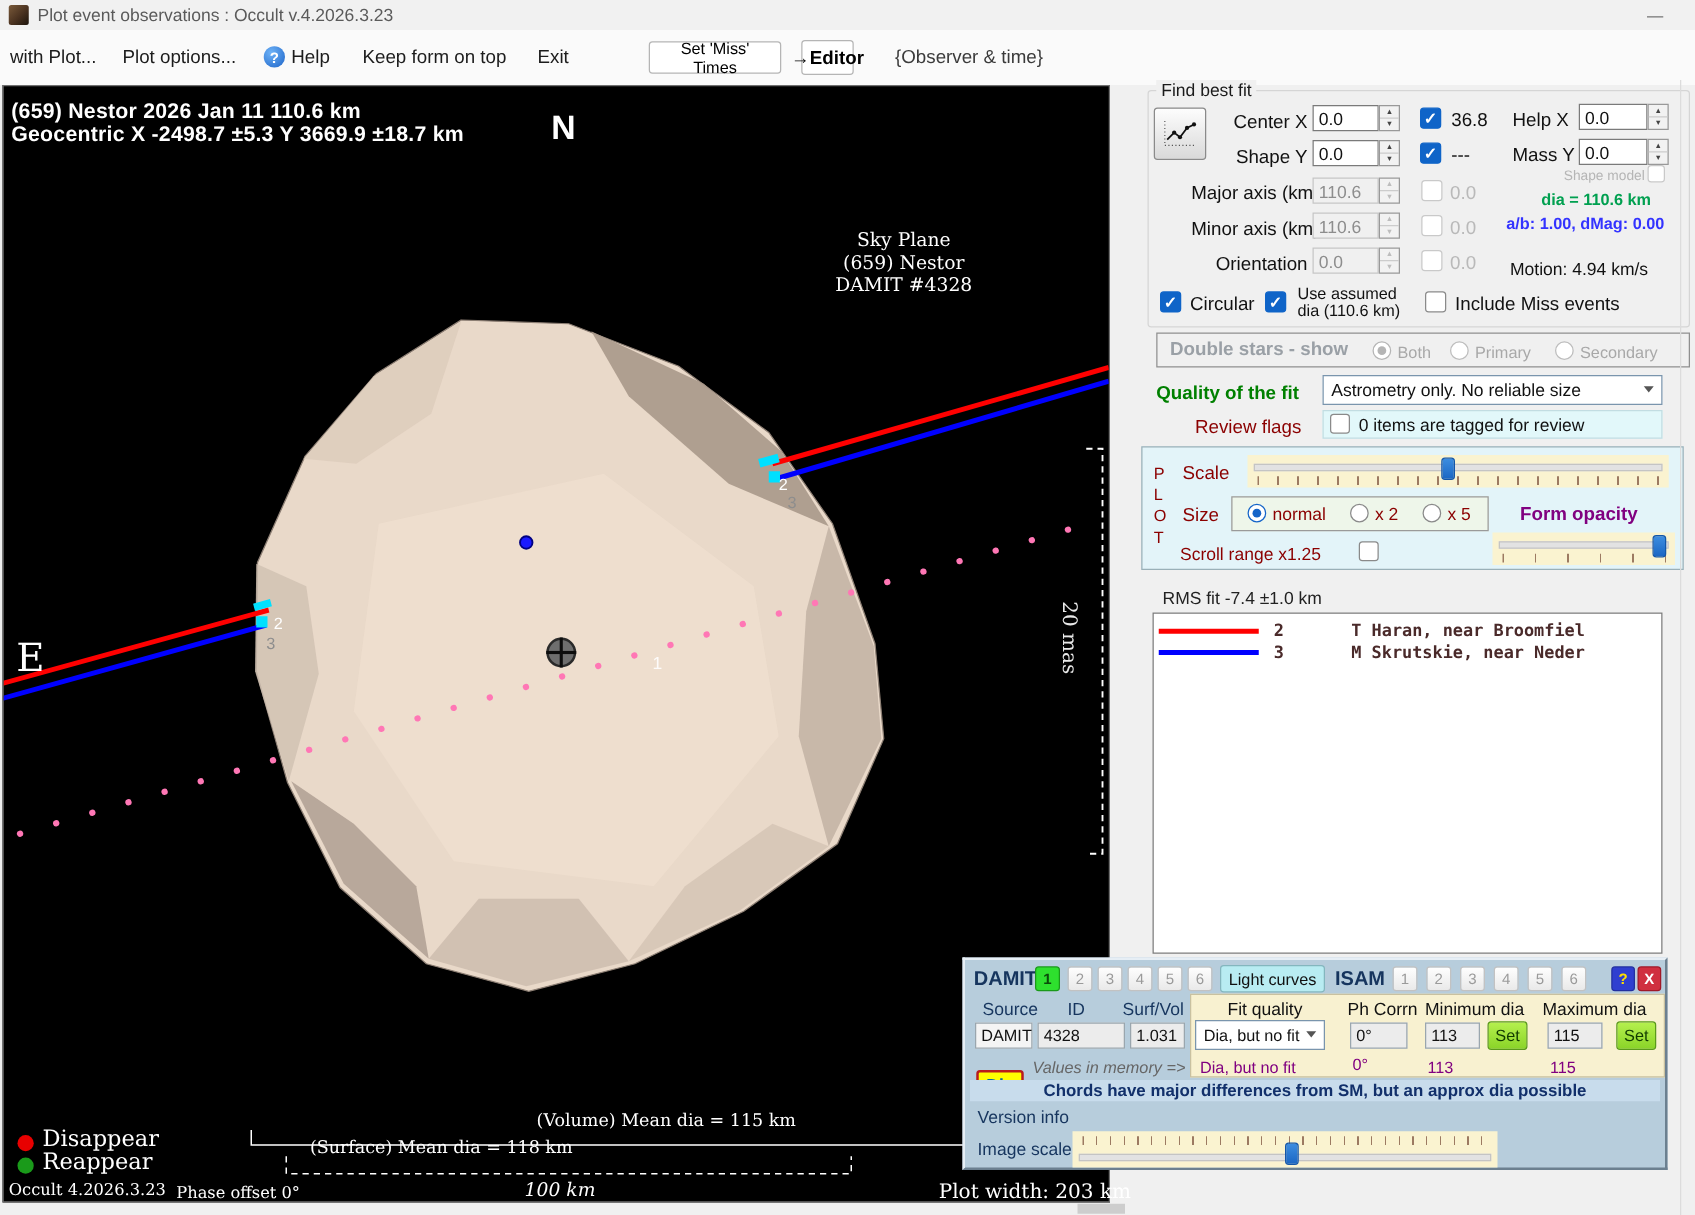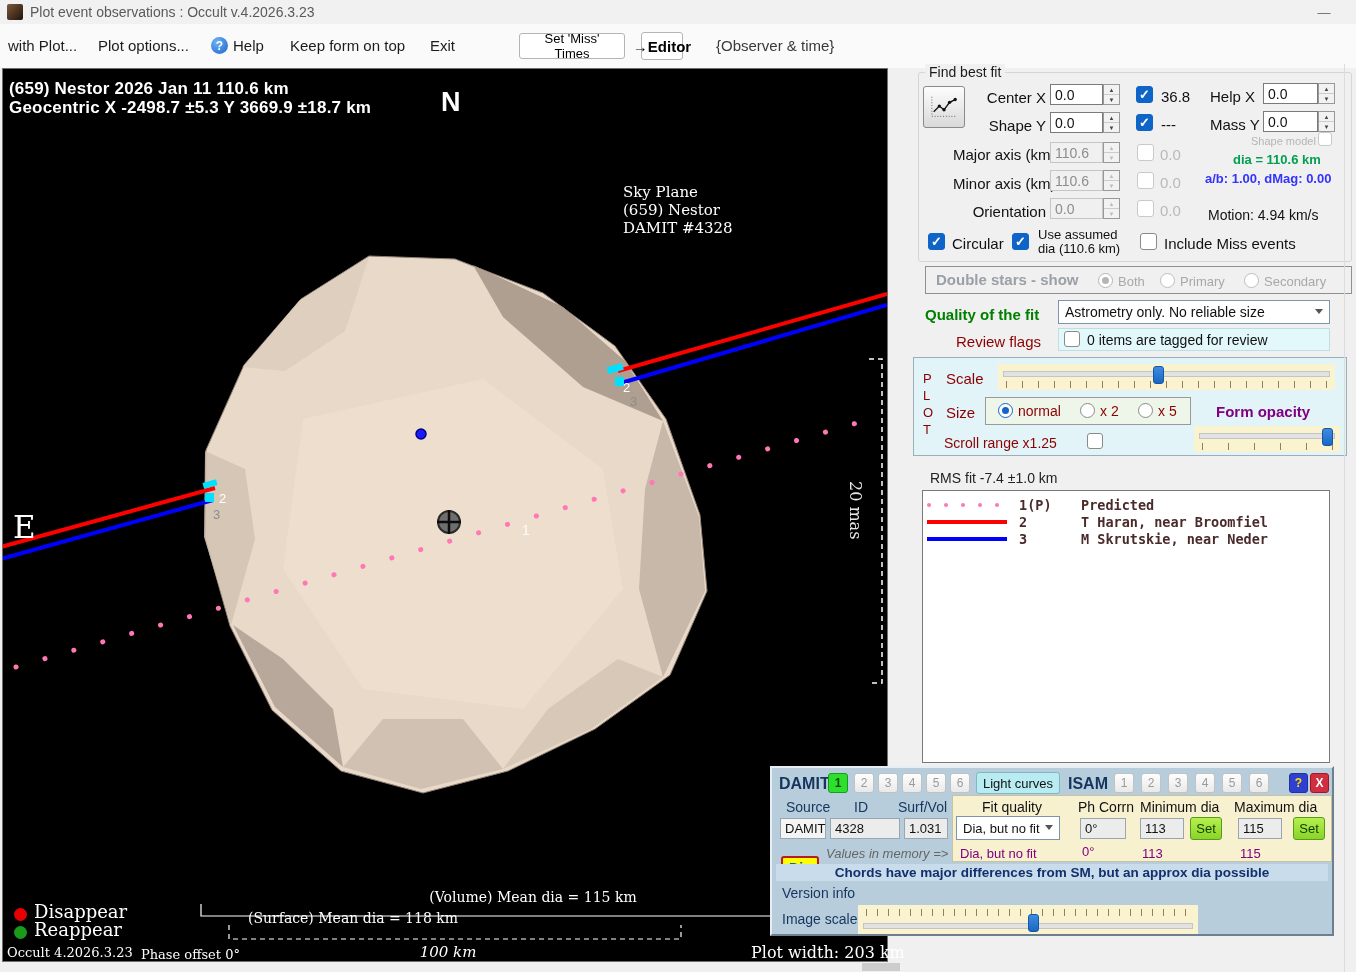--- a/index.html
+++ b/index.html
@@ -159,21 +159,21 @@
 
     <path d="M198 835 V847 H853 V835" fill="none" stroke="#ffffff" stroke-width="1.2"></path>
     <path d="M226 856 V870 H678 V856" fill="none" stroke="#ffffff" stroke-width="1.2" stroke-dasharray="5 4"></path>
   </svg>
 
   <div class="ptext phead" style="left:6px;top:10px">(659) Nestor  2026 Jan 11   110.6 km</div>
   <div class="ptext phead" style="left:6px;top:29px">Geocentric  X  -2498.7 ±5.3  Y 3669.9 ±18.7 km</div>
   <div class="ptext" style="left:438px;top:18px;font-size:27px;font-weight:bold">N</div>
   <div class="ptext serif" style="left:10px;top:440px;font-size:31px">E</div>
 
-  <div class="ptext serif" style="left:620px;top:114px;width:200px;text-align:left;font-size:15px;line-height:18px">
+  <div class="ptext serif" style="left:620px;top:114px;width:200px;text-align:center;font-size:15px;line-height:18px">
     <div>Sky Plane</div>
     <div>(659) Nestor</div>
     <div>DAMIT #4328</div>
   </div>
 
   <div class="ptext serif vscale" style="left:843px;top:412px">20 mas</div>
 
   <span style="position:absolute;left:11px;top:839px;width:13px;height:13px;border-radius:50%;background:#e80000"></span>
   <div class="ptext serif" style="left:31px;top:832px;font-size:18px">Disappear</div>
   <span style="position:absolute;left:11px;top:857px;width:13px;height:13px;border-radius:50%;background:#1a9a1a"></span>
@@ -317,31 +317,20 @@
 <div class="slider" style="left:1194px;top:426px;width:146px;height:26px">
   <div class="track" style="top:7px"></div>
   <div class="ticks" style="top:17px;background-image:repeating-linear-gradient(90deg,#9c7a62 0,#9c7a62 1px,transparent 1px,transparent 26px)"></div>
   <div class="thumb" style="left:88%;top:2px"></div>
 </div>
 <span class="lab maroon" style="left:944px;top:435px;font-size:14px">Scroll range x1.25</span>
 <span class="cb" style="left:1087px;top:433px;width:16px;height:16px"></span>
 
 <span class="lab" style="left:930px;top:470px;font-size:14px;color:#222">RMS fit -7.4 ±1.0 km</span>
 <div class="listbox" style="left:922px;top:490px;width:408px;height:273px;padding-top:4px">
-  <div class="lrow">
-    <span class="lsw dotrow">
-        <i></i>
-        <i></i>
-        <i></i>
-        <i></i>
-        <i></i>
-      </span>
-    <span class="lnum">1(P)</span>
-    <span>Predicted</span>
-  </div>
   <div class="lrow">
     <span class="lsw">
         <span class="bar" style="background:#ff0000"></span>
       </span>
     <span class="lnum">2</span>
     <span>T Haran, near Broomfiel</span>
   </div>
   <div class="lrow">
     <span class="lsw">
         <span class="bar" style="background:#0000ff"></span>

